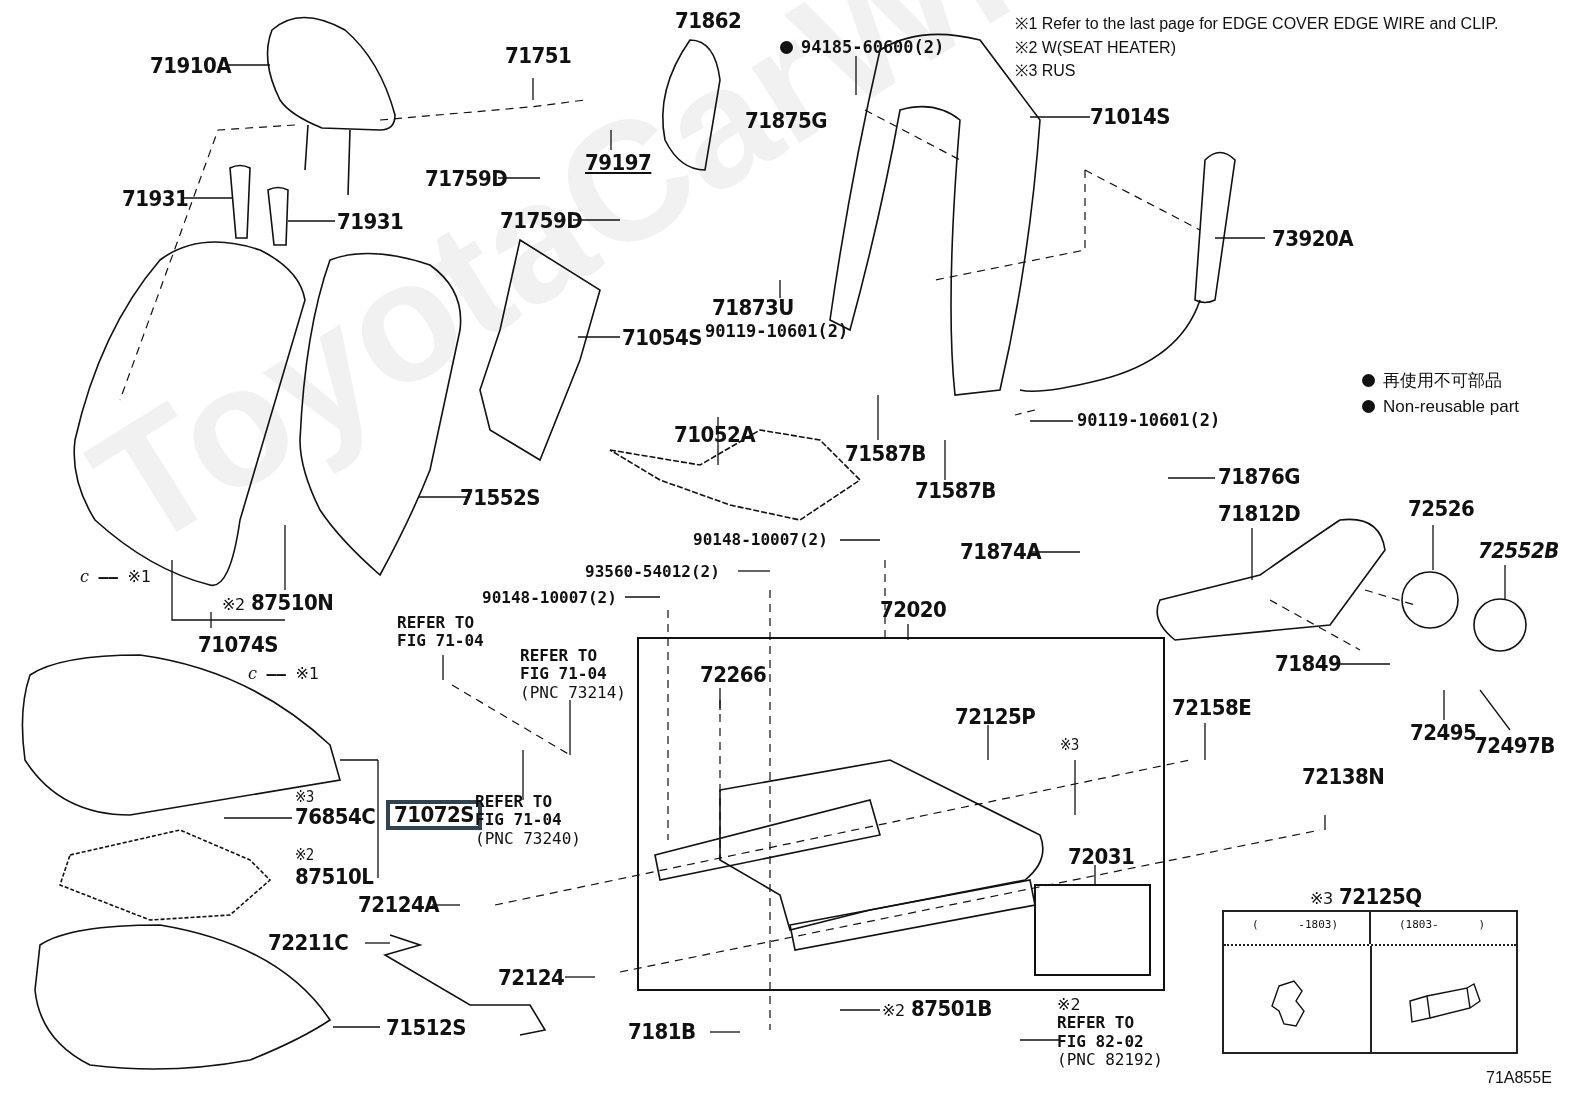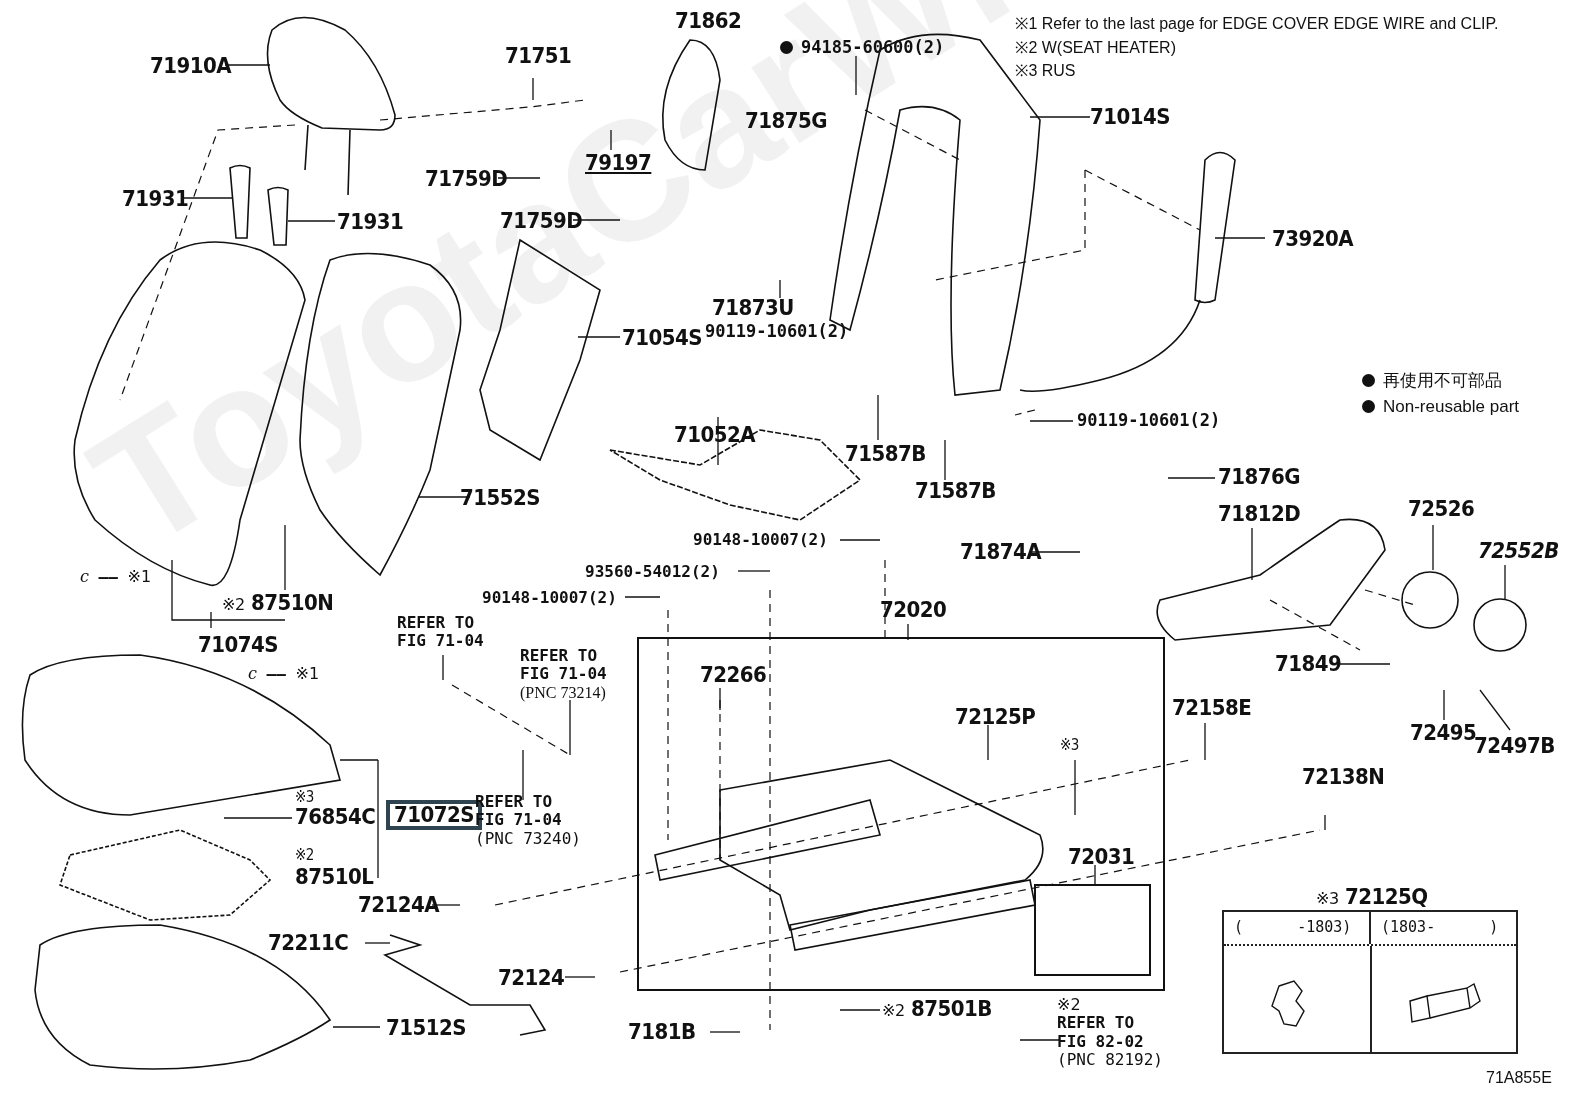--- a/index.html
+++ b/index.html
@@ -12,21 +12,21 @@
   .sm  { position: absolute; font-family: "DejaVu Sans Mono", monospace; font-weight: bold; font-size: 16px;
          line-height: 1.15; white-space: nowrap; color: #111; }
   .note { position: absolute; font-family: "Liberation Sans", sans-serif; font-size: 16px; line-height: 1.3; white-space: nowrap; color:#111; }
   .mark { font-family: "DejaVu Sans", sans-serif; font-weight: normal; font-size: 16px; }
   .boxed { border: 4px solid #2f4450; padding: 0 4px; background: #fff; }
   .dot { display:inline-block; width:13px; height:13px; border-radius:50%; background:#111; margin-right:8px; vertical-align:-1px; }
   .watermark { position:absolute; left: 60px; top: 420px; font-family:"Liberation Sans", sans-serif; font-size: 170px;
                color: rgba(0,0,0,0.055); transform: rotate(-32deg); transform-origin: left top; white-space:nowrap; pointer-events:none; font-weight:bold;}
   #ver-table { position:absolute; left:1222px; top:910px; width:292px; height:140px; border:2px solid #222; }
   #ver-table .hdr { display:flex; height:32px; border-bottom:2px dotted #222; }
-  #ver-table .cell { flex:1; font-family:"DejaVu Sans Mono", monospace; font-size:15px; padding:6px 10px; }
+  #ver-table .cell { flex:1; font-family:"DejaVu Sans Mono", monospace; font-size:11px; padding:6px 28px; }
   #ver-table .cell + .cell { border-left:2px solid #222; }
   #ver-table .body { display:flex; height:106px; }
   #ver-table .body > div { flex:1; position:relative; }
   #ver-table .body > div + div { border-left:2px solid #222; }
 </style>
 </head>
 <body>
 
 <div id="diagram">
 
@@ -221,21 +221,21 @@
   <div class="lbl" style="left:295px;top:848px;font-size:15px;font-weight:normal;">※2</div>
   <div class="lbl" style="left:295px;top:866px;text-align:right;">87510L</div>
 
   <div class="sm" style="left:397px;top:614px;">
     <div>REFER TO</div>
     <div>FIG 71-04</div>
   </div>
   <div class="sm" style="left:520px;top:647px;">
     <div>REFER TO</div>
     <div>FIG 71-04</div>
-    <div style="font-weight:normal;font-family:Liberation Serif, serif;">(PNC 73214)</div>
+    <div style="font-weight:normal;">(PNC 73214)</div>
   </div>
   <div class="sm" style="left:475px;top:793px;">
     <div>REFER TO</div>
     <div>FIG 71-04</div>
     <div style="font-weight:normal;">(PNC 73240)</div>
   </div>
   <div class="sm" style="left:1057px;top:996px;">
     <div class="mark">※2</div>
     <div>REFER TO</div>
     <div>FIG 82-02</div>
@@ -255,21 +255,21 @@
   <div class="lbl" style="left:358px;top:894px;">72124A</div>
   <div class="lbl" style="left:268px;top:932px;">72211C</div>
   <div class="lbl" style="left:498px;top:967px;">72124</div>
   <div class="lbl" style="left:386px;top:1017px;">71512S</div>
   <div class="lbl" style="left:628px;top:1021px;">7181B</div>
   <div class="lbl" style="left:882px;top:998px;">
     <span class="mark">※2</span>
     <span>87501B</span>
   </div>
 
-  <div class="lbl" style="left:1310px;top:886px;margin-left:6px;">
+  <div class="lbl" style="left:1310px;top:886px;">
     <span class="mark">※3</span>
     <span>72125Q</span>
   </div>
   <div id="ver-table">
     <div class="hdr">
       <div class="cell" style="white-space:pre;">(      -1803)</div>
       <div class="cell" style="white-space:pre;">(1803-      )</div>
     </div>
     <div class="body">
       <div>

